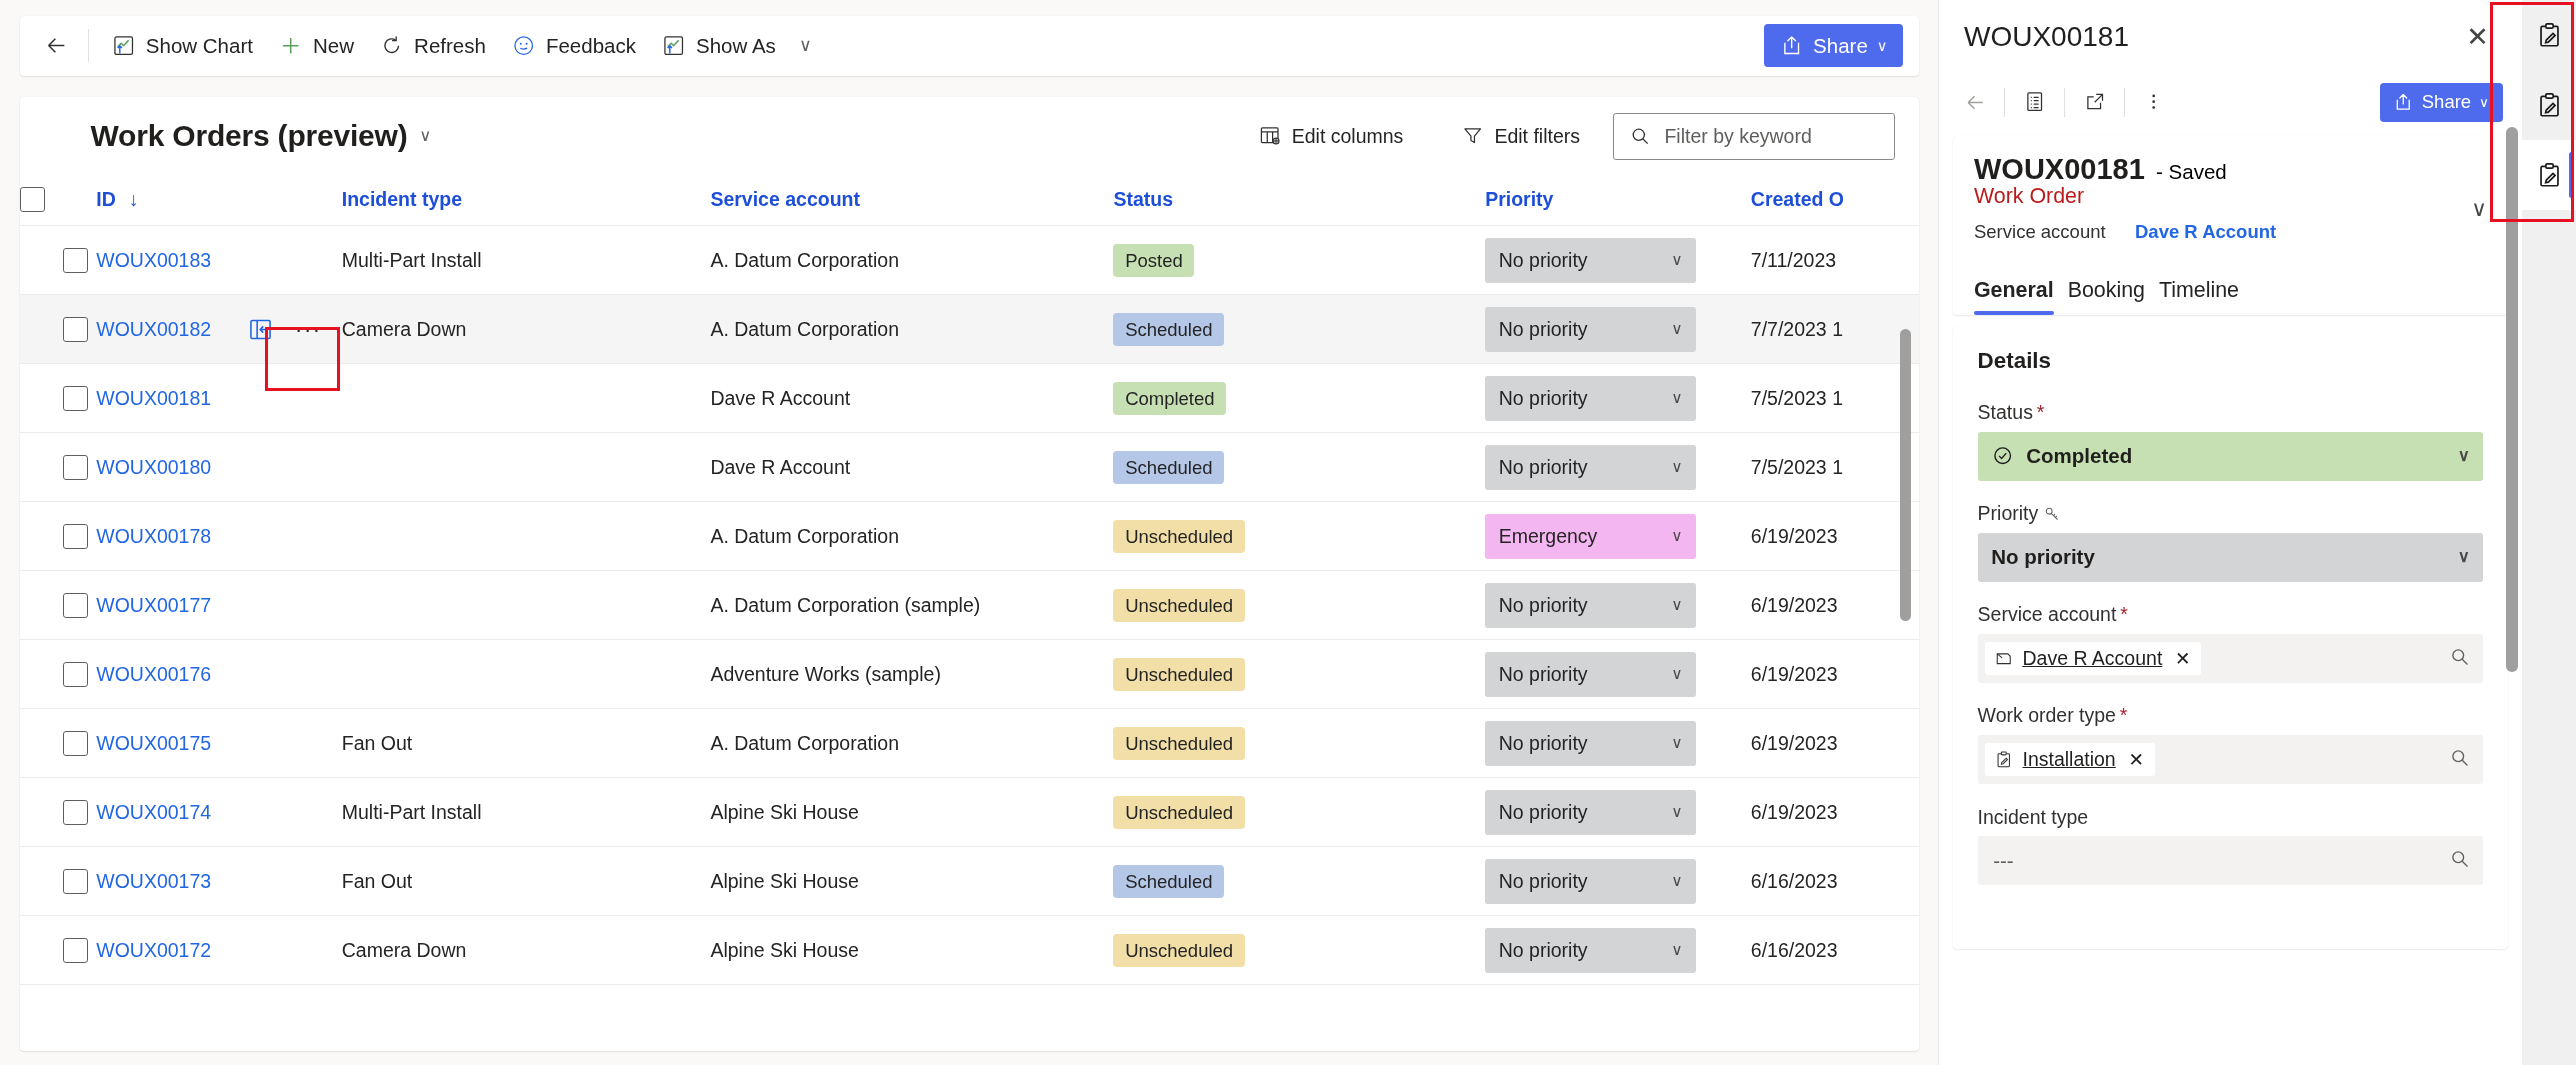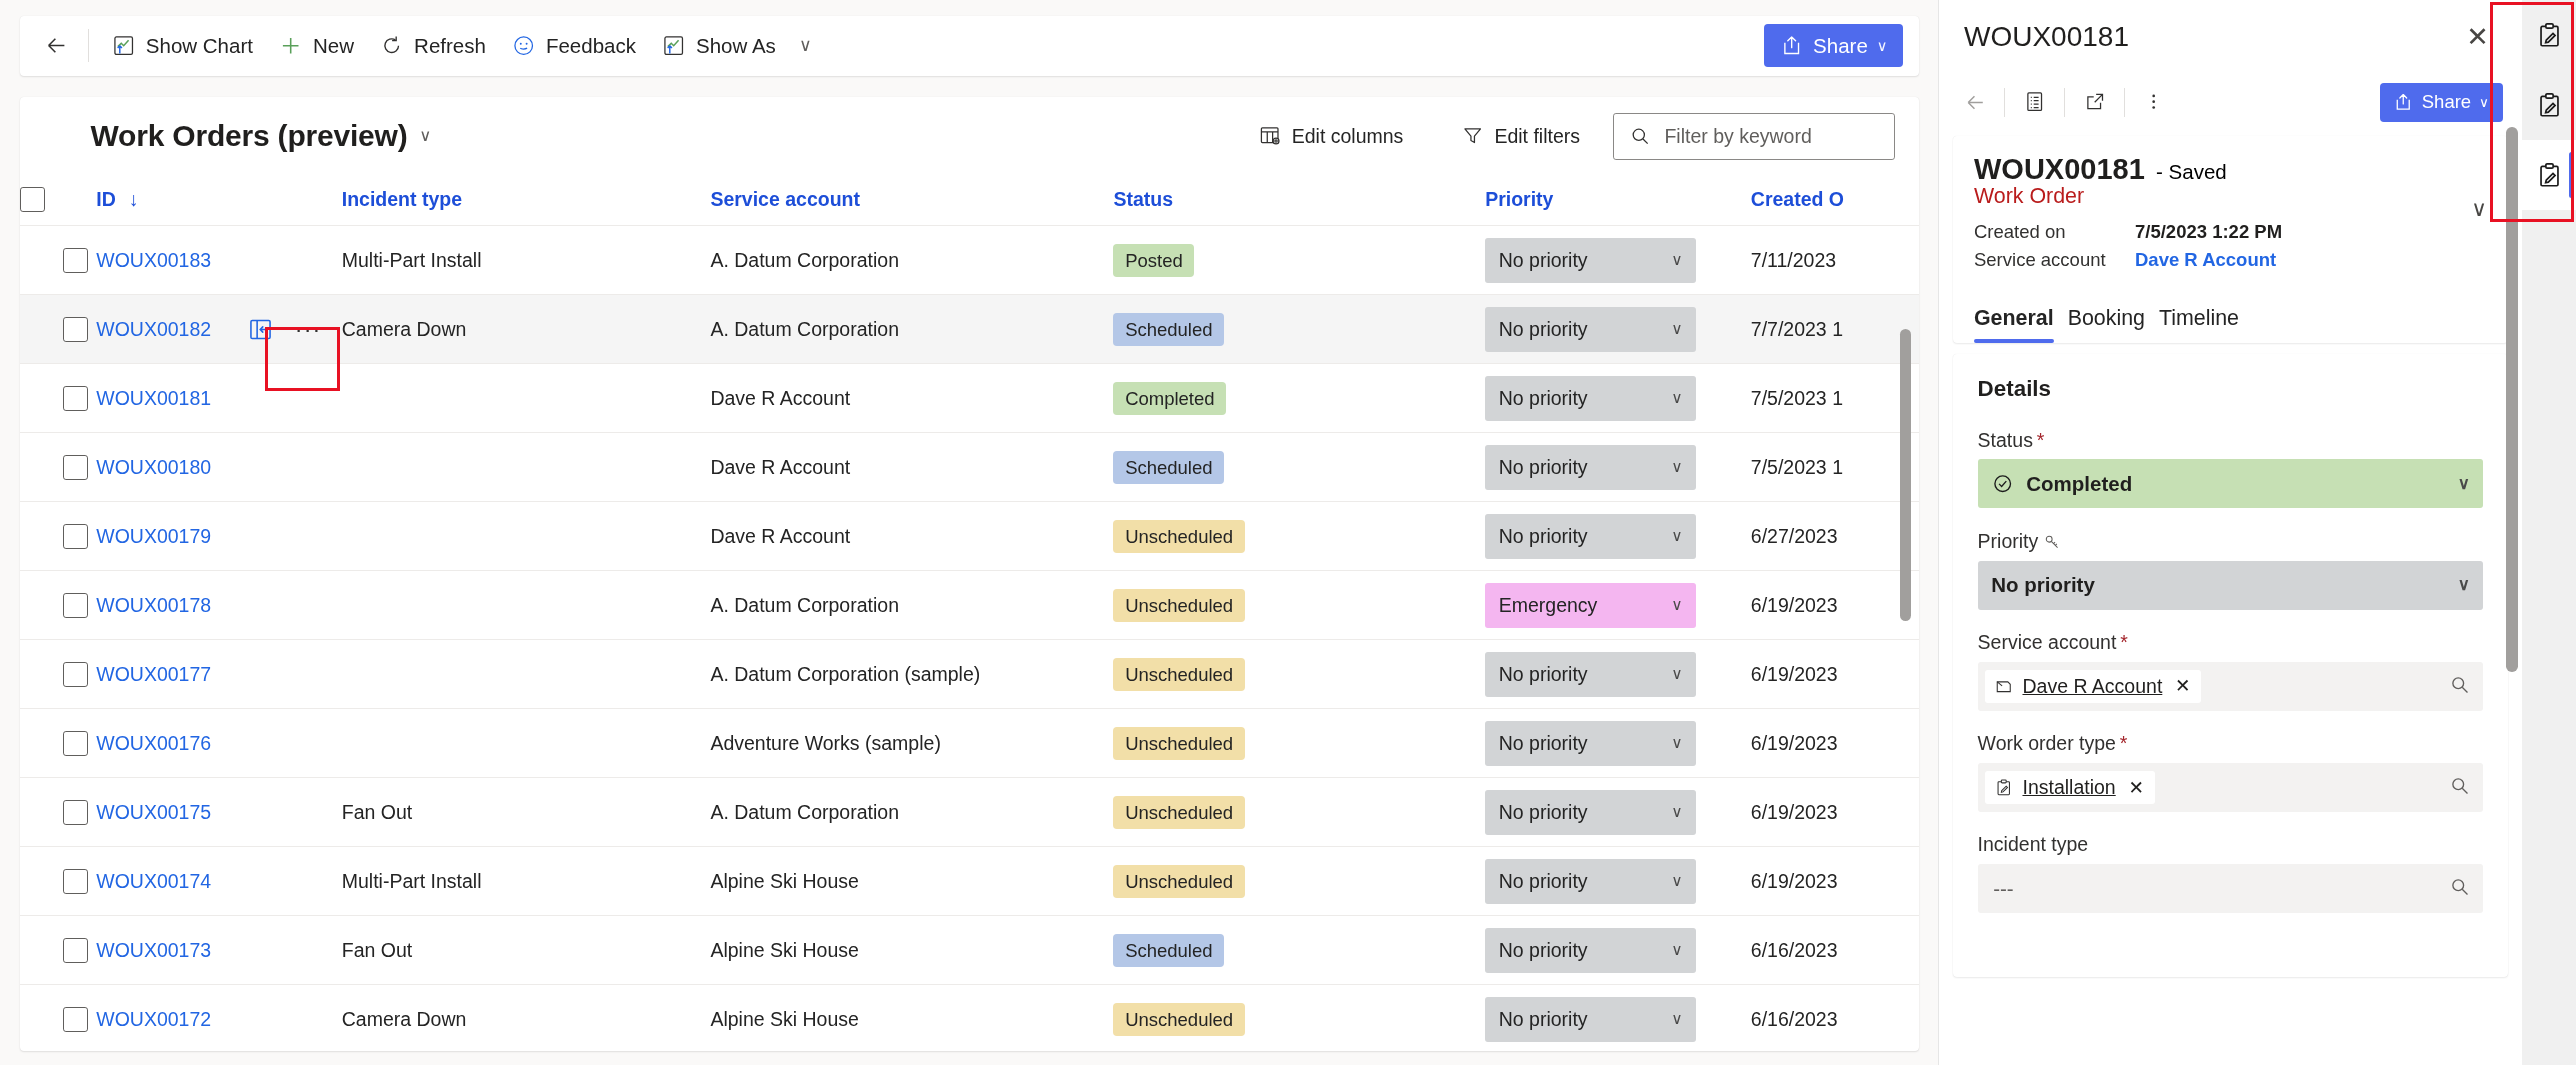--- a/index.html
+++ b/index.html
@@ -497,40 +497,20 @@
                 </span>
               </td>
               <td class="col-cre"><span class="date-cell">7/5/2023 1</span></td>
             </tr>
             <tr>
               <td class="col-chk">
                 <span class="chk"></span>
               </td>
               <td class="col-id">
                 <span class="id-cell">
-                  <span class="idlink">WOUX00179</span>
-                </span>
-              </td>
-              <td class="col-inc"></td>
-              <td class="col-svc">Dave R Account</td>
-              <td class="col-sta"><span class="pill yellow">Unscheduled</span></td>
-              <td class="col-pri">
-                <span class="pri-sel grey">
-                  <span>No priority</span>
-                  <span class="chev">∨</span>
-                </span>
-              </td>
-              <td class="col-cre"><span class="date-cell">6/27/2023</span></td>
-            </tr>
-            <tr>
-              <td class="col-chk">
-                <span class="chk"></span>
-              </td>
-              <td class="col-id">
-                <span class="id-cell">
                   <span class="idlink">WOUX00178</span>
                 </span>
               </td>
               <td class="col-inc"></td>
               <td class="col-svc">A. Datum Corporation</td>
               <td class="col-sta"><span class="pill yellow">Unscheduled</span></td>
               <td class="col-pri">
                 <span class="pri-sel pink">
                   <span>Emergency</span>
                   <span class="chev">∨</span>
@@ -717,24 +697,20 @@
     </div>
 
     <div class="sp-card">
       <div>
         <span class="rec-title">WOUX00181</span>
         <span class="rec-saved">- Saved</span>
       </div>
       <div class="rec-sub">Work Order</div>
 
       <div class="rec-rows">
-        <div class="rec-row">
-          <span class="rec-lbl">Created on</span>
-          <span class="rec-val">7/5/2023 1:22 PM</span>
-        </div>
         <div class="rec-row">
           <span class="rec-lbl">Service account</span>
           <span class="rec-val link">Dave R Account</span>
         </div>
       </div>
 
       <div class="rec-expand">∨</div>
 
       <div class="sp-tabs">
         <div class="sp-tab active">General</div>

